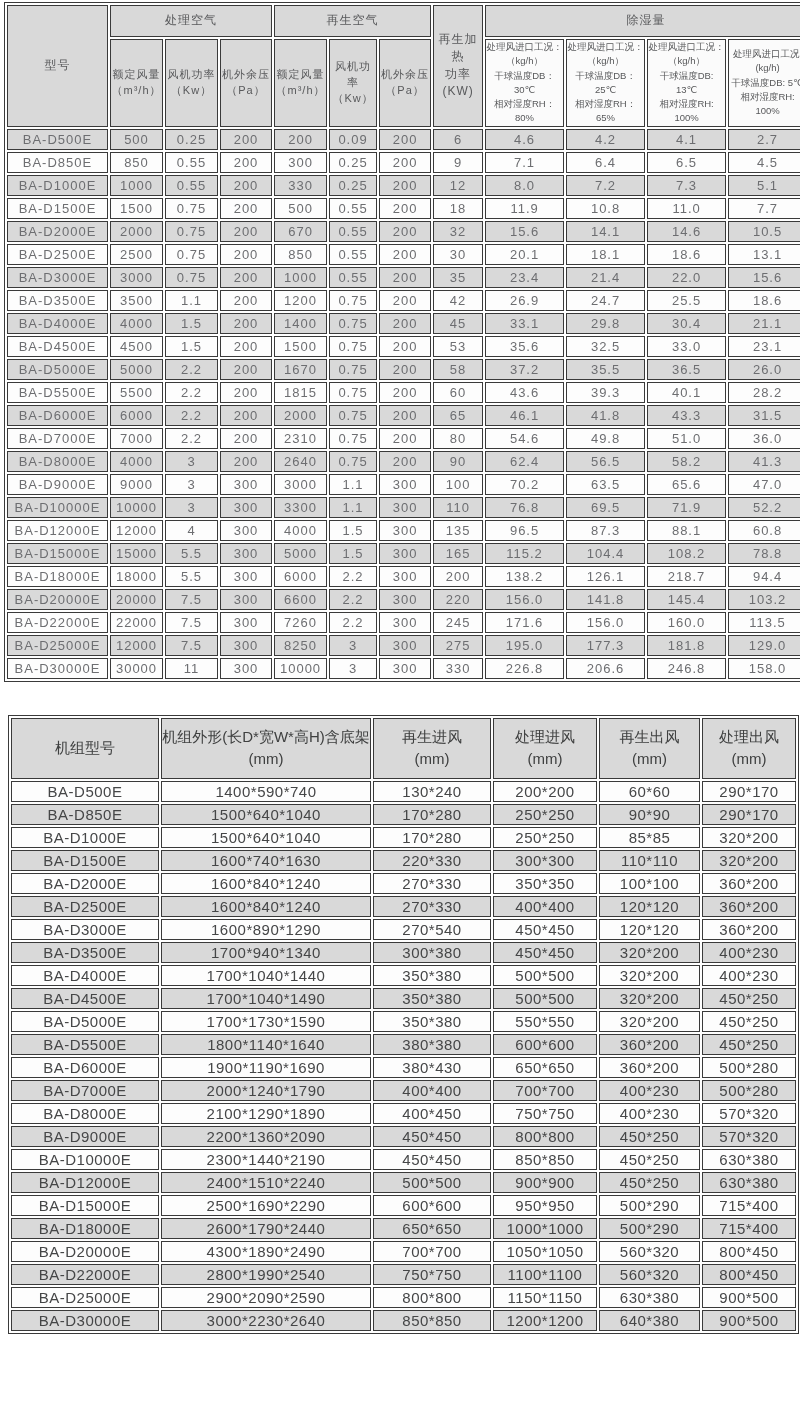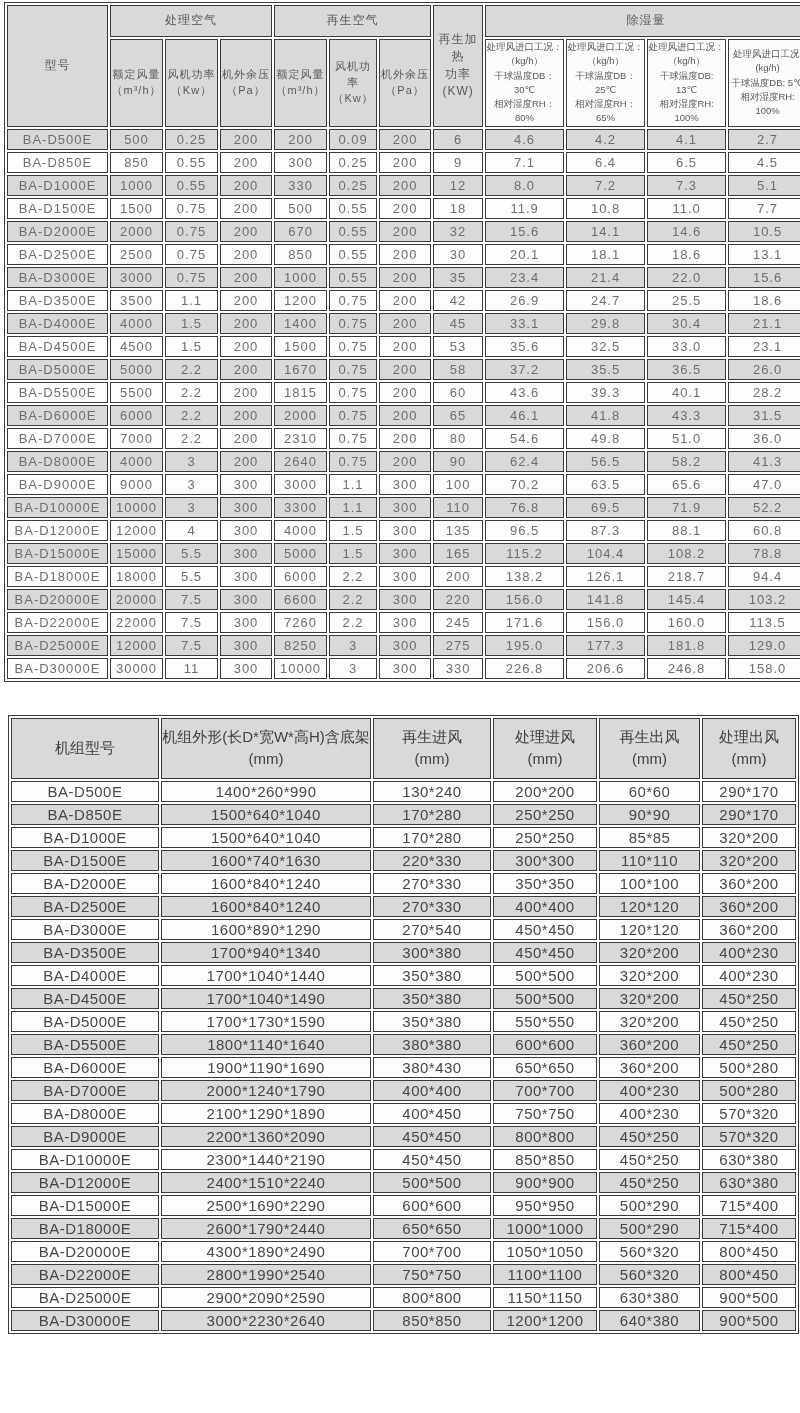--- a/index.html
+++ b/index.html
@@ -495,21 +495,21 @@
 (mm)</th>
         <th class="pre">再生出风
 (mm)</th>
         <th class="pre">处理出风
 (mm)</th>
       </tr>
     </thead>
     <tbody id="t2-body">
         <tr>
           <td>BA-D500E</td>
-          <td>1400*260*990</td>
+          <td>1400*590*740</td>
           <td>130*240</td>
           <td>200*200</td>
           <td>60*60</td>
           <td>290*170</td>
         </tr>
         <tr class="shade">
           <td>BA-D850E</td>
           <td>1500*640*1040</td>
           <td>170*280</td>
           <td>250*250</td>

